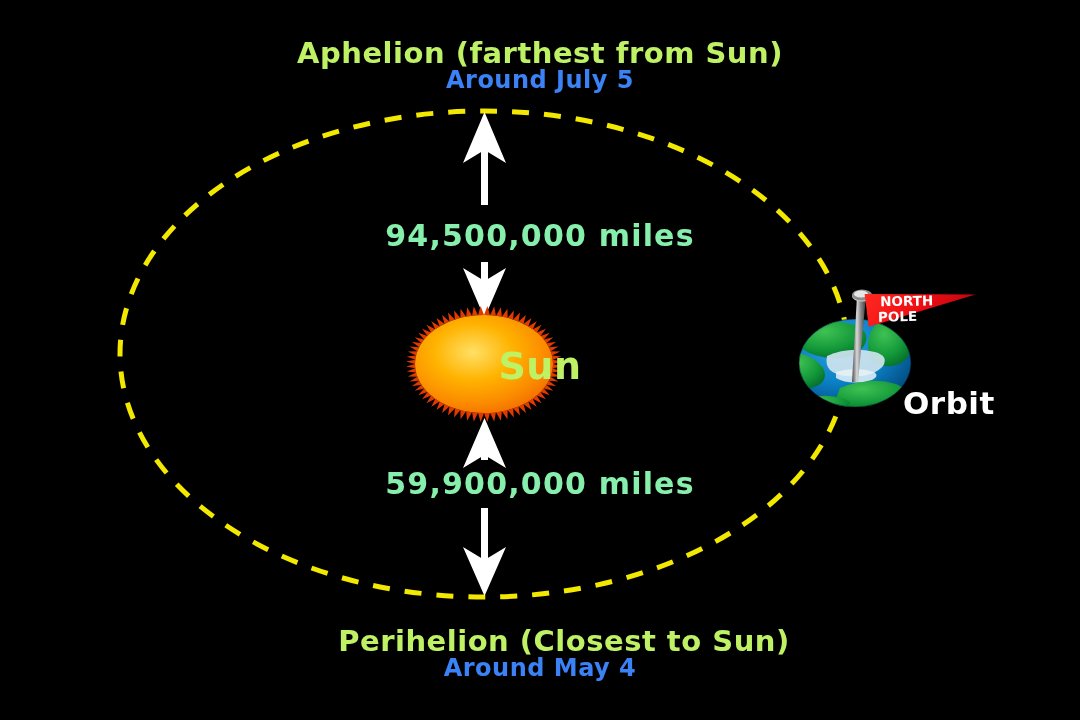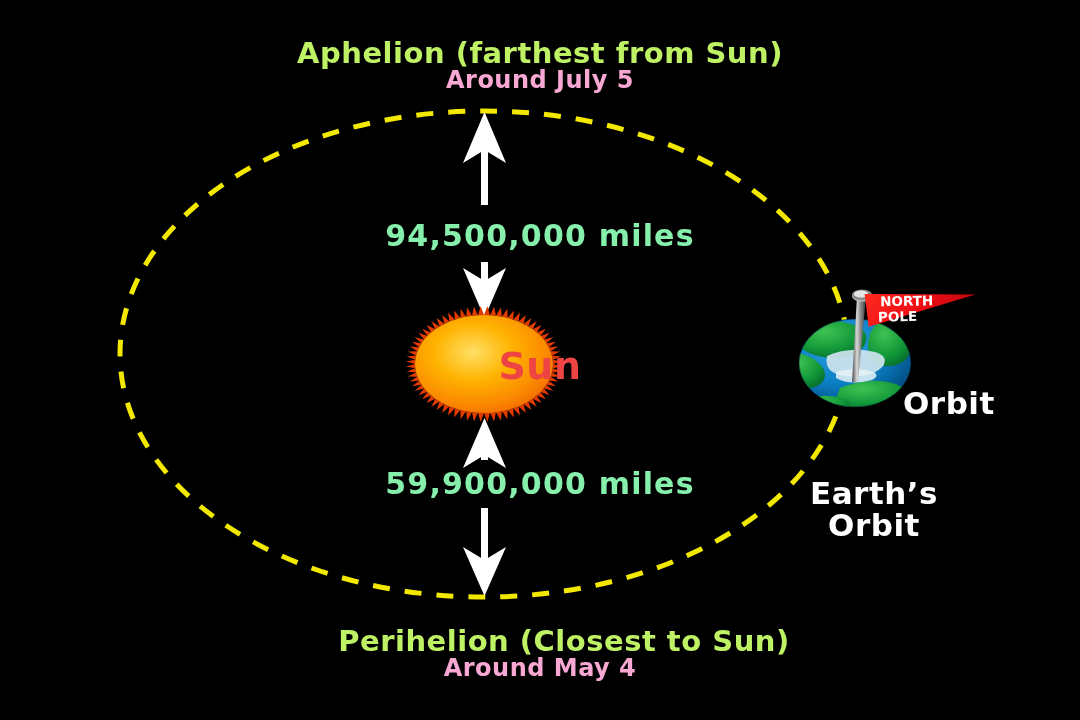--- a/index.html
+++ b/index.html
@@ -23,21 +23,21 @@
     text-align: center;
     color: #bef264;
     font-weight: bold;
     letter-spacing: 0.5px;
     white-space: nowrap;
   }
   .title-main {
     font-size: 29px;
   }
   .title-sub {
-    color: #f9a8d4;
+    color: #3b82f6;
     font-size: 24px;
     font-weight: bold;
   }
 
   #aphelion-title { top: 36px; }
   #aphelion-date  { top: 66px; }
   #perihelion-title { top: 624px; padding-left: 24px; }
   #perihelion-date  { top: 654px; }
 
   .distance-label {
@@ -74,21 +74,21 @@
     height: 720px;
   }
   #sun-text {
     position: absolute;
     left: 0;
     top: 344px;
     width: 100%;
     text-align: center;
     font-size: 38px;
     font-weight: bold;
-    color: #ef4444;
+    color: #bef264;
     letter-spacing: 0.5px;
   }
 
   
   .flag-text {
     font-family: "DejaVu Sans", sans-serif;
     font-weight: bold;
     fill: #ffffff;
   }
 </style>
@@ -206,18 +206,14 @@
   <div class="title-line title-sub" id="aphelion-date">Around July 5</div>
 
   <div class="distance-label" id="distance-aphelion">94,500,000 miles</div>
   <div class="distance-label" id="distance-perihelion">59,900,000 miles</div>
 
   <div class="title-line title-main" id="perihelion-title">Perihelion (Closest to Sun)</div>
   <div class="title-line title-sub" id="perihelion-date">Around May 4</div>
 
   <div class="side-label" id="earth-label">Orbit</div>
 
-  <div class="side-label" id="orbit-label">
-    <div>Earth’s</div>
-    <div>Orbit</div>
-  </div>
 
 </div>
 
 </body></html>

